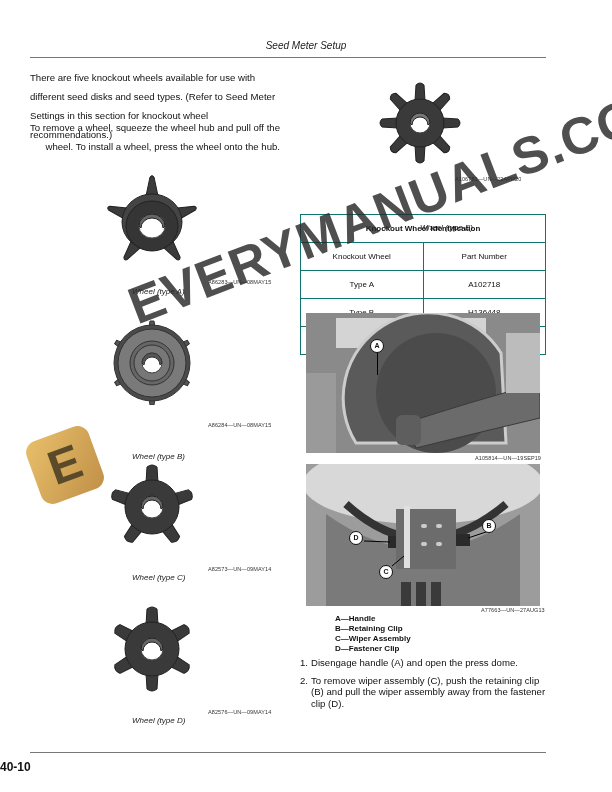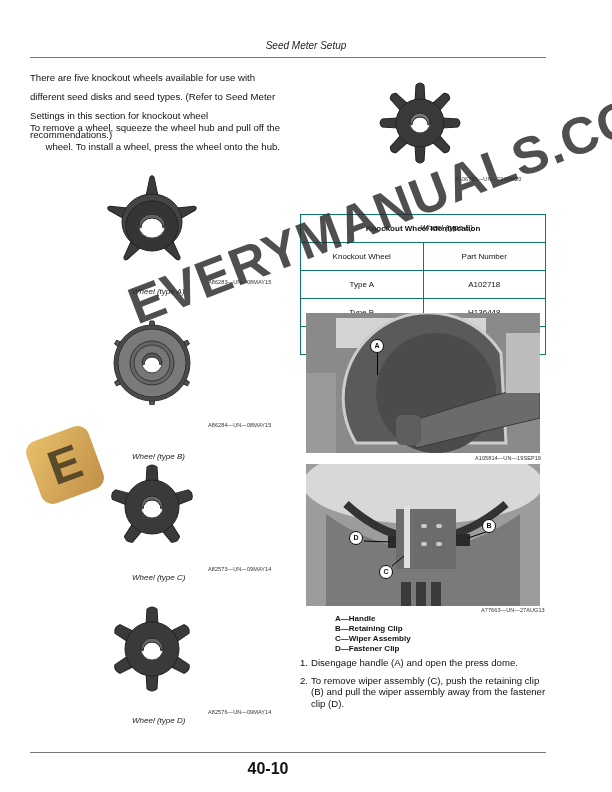--- a/index.html
+++ b/index.html
@@ -12,21 +12,21 @@
   .figid{font-size:5.5px;color:#333;letter-spacing:.1px;}
   table.kw{border-collapse:collapse;font-size:8px;}
   table.kw td,table.kw th{border:1px solid #0f766e;padding:8px;height:11px;text-align:center;font-weight:normal;}
   table.kw th.title{font-weight:bold;}
   .legend{font-size:8px;font-weight:bold;line-height:10px;}
   ol.steps{margin:0;padding:0;list-style:none;font-size:9.6px;line-height:11.6px;}
   ol.steps li{position:relative;padding-left:11px;margin-bottom:6px;}
   ol.steps li .num{position:absolute;left:0;top:0;}
   .photo{background:#888;overflow:hidden;}
   .callout{width:12px;height:12px;border-radius:50%;background:#fff;border:1.5px solid #111;font-size:7px;font-weight:bold;line-height:12px;text-align:center;}
-  .page-number{left:0;width:536px;top:760px;text-align:center;font-weight:bold;font-size:16px;}
+  .page-number{left:0;width:536px;top:760px;text-align:left;font-weight:bold;font-size:12px;}
   .watermark{left:120px;top:280px;transform:rotate(-21deg);transform-origin:left top;font-size:52px;font-weight:bold;color:rgba(40,40,40,0.82);letter-spacing:1px;white-space:nowrap;}
   .wm-logo{left:32px;top:432px;width:66px;height:66px;border-radius:12px;transform:rotate(-20deg);background:linear-gradient(135deg,#e8bf6a,#c09048);}
 </style>
 </head>
 <body>
 
 <div class="abs header-title">Seed Meter Setup</div>
 <div class="abs rule" style="left:30px;top:57px;width:516px;"></div>
 
 <div class="abs body-text" style="left:30px;top:68px;width:250px;">There are five knockout wheels available for use with different seed disks and seed types. (Refer to Seed Meter Settings in this section for knockout wheel recommendations.)</div>

